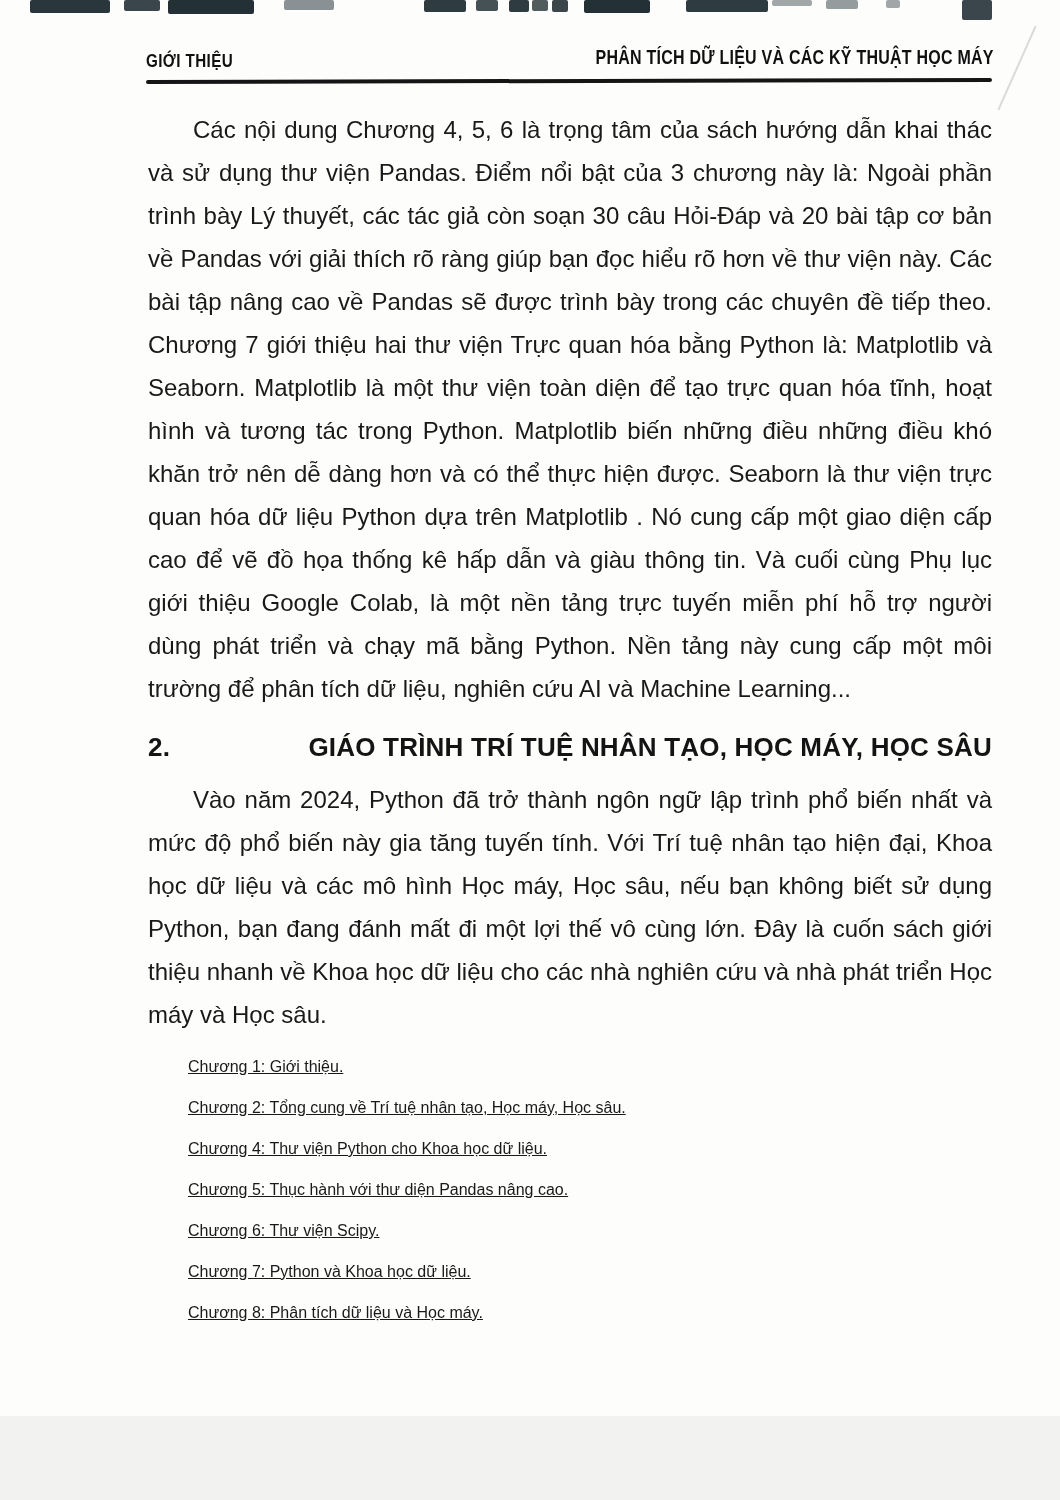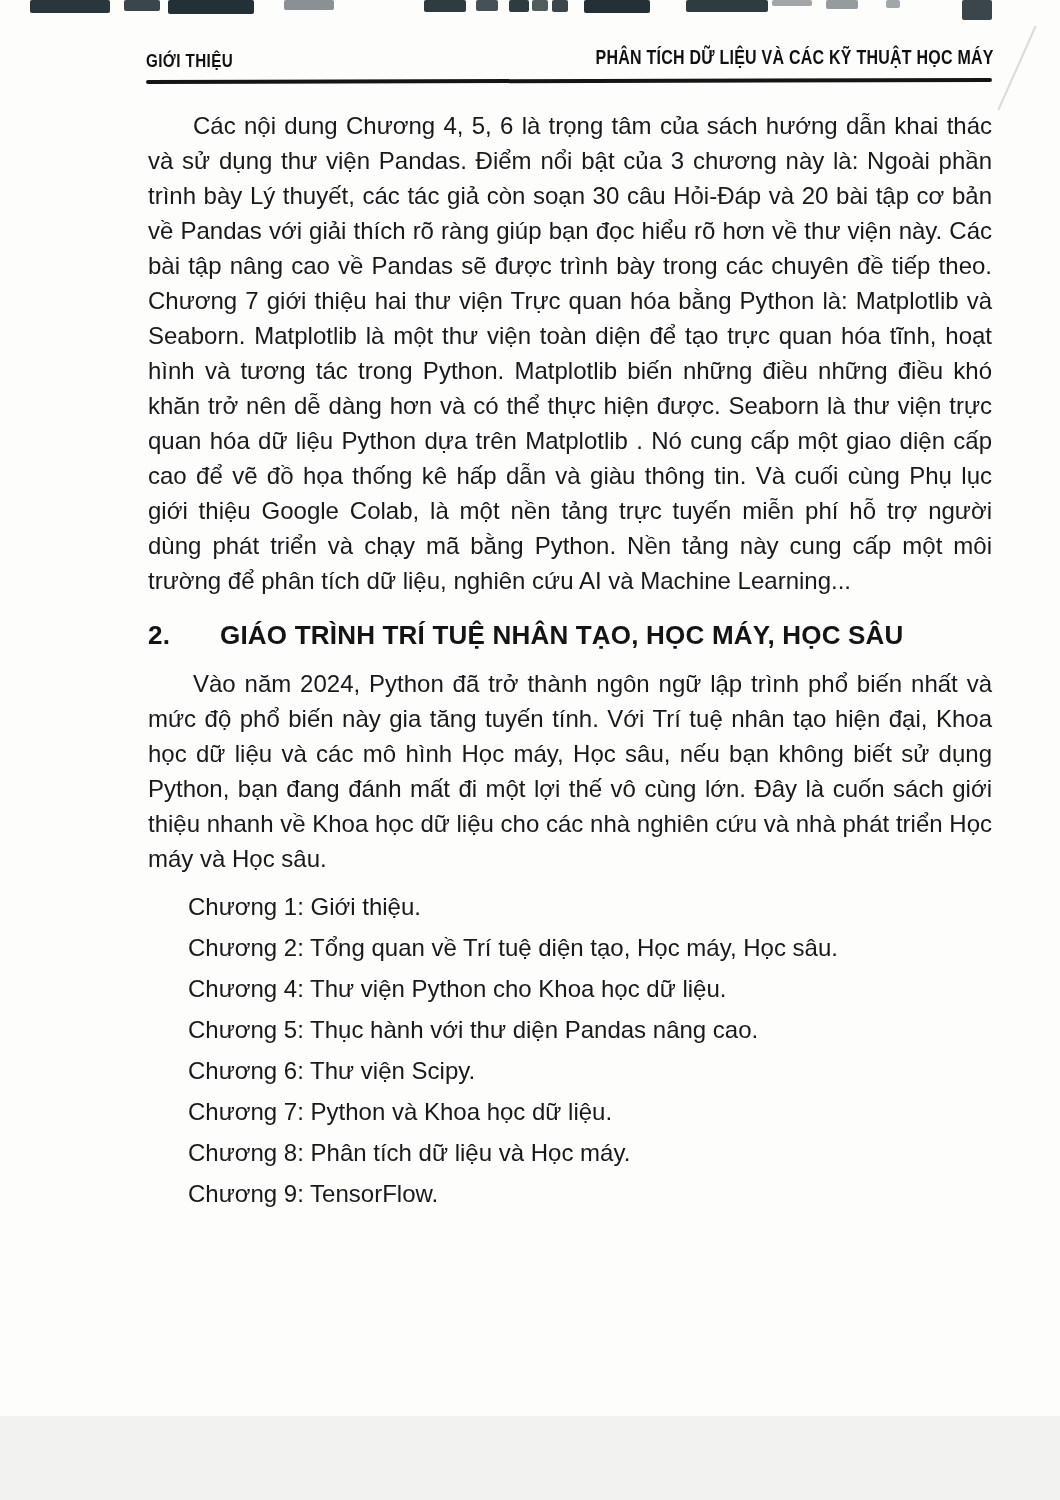--- a/index.html
+++ b/index.html
@@ -43,34 +43,34 @@
     transform:scaleX(.8);transform-origin:right center;white-space:nowrap;
   }
   .hdr-rule{
     position:absolute;left:146px;top:79px;width:846px;height:4px;
     background:#151515;border-radius:2px;transform:rotate(-.12deg);
   }
 
   
   .content{position:absolute;left:148px;top:108px;width:844px;}
   .para{
-    margin:0;font-size:24px;line-height:35px;
+    margin:0;font-size:24px;line-height:43px;
     text-align:justify;text-justify:inter-word;color:#191919;
   }
   .indent{text-indent:45px;}
   .section-heading{
     display:flex;margin:22px 0 15px 0;
     font-size:26px;font-weight:700;letter-spacing:.2px;color:#141414;
   }
   .sec-num{flex:0 0 72px;}
-  .sec-title{flex:1;}
+  .sec-title{flex:1;text-align:right;}
   .chapter-list{list-style:none;margin:12px 0 0 0;padding:0 0 0 40px;}
   .chapter-list li{
-    font-size:24px;line-height:38px;margin-bottom:3px;
-    text-align:justify;text-justify:inter-word;color:#191919;
+    font-size:16px;line-height:38px;margin-bottom:3px;
+    text-align:justify;text-justify:inter-word;color:#191919;text-decoration:underline;
   }
   .page-number{
     position:absolute;left:134px;top:1420px;
     font-size:23px;font-weight:700;color:#111;
   }
 </style>
 </head>
 <body>
 
 <div class="page">
@@ -106,27 +106,26 @@
 
     <h2 class="section-heading">
       <span class="sec-num">2.</span>
       <span class="sec-title">GIÁO TRÌNH TRÍ TUỆ NHÂN TẠO, HỌC MÁY, HỌC SÂU</span>
     </h2>
 
     <p class="para indent">Vào năm 2024, Python đã trở thành ngôn ngữ lập trình phổ biến nhất và mức độ phổ biến này gia tăng tuyến tính. Với Trí tuệ nhân tạo hiện đại, Khoa học dữ liệu và các mô hình Học máy, Học sâu, nếu bạn không biết sử dụng Python, bạn đang đánh mất đi một lợi thế vô cùng lớn. Đây là cuốn sách giới thiệu nhanh về Khoa học dữ liệu cho các nhà nghiên cứu và nhà phát triển Học máy và Học sâu.</p>
 
     <ul class="chapter-list">
       <li>Chương 1: Giới thiệu.</li>
-      <li>Chương 2: Tổng quan về Trí tuệ diện tạo, Học máy, Học sâu.</li>
+      <li>Chương 2: Tổng cung về Trí tuệ nhân tạo, Học máy, Học sâu.</li>
       <li>Chương 4: Thư viện Python cho Khoa học dữ liệu.</li>
       <li>Chương 5: Thục hành với thư diện Pandas nâng cao.</li>
       <li>Chương 6: Thư viện Scipy.</li>
       <li>Chương 7: Python và Khoa học dữ liệu.</li>
       <li>Chương 8: Phân tích dữ liệu và Học máy.</li>
-      <li>Chương 9: TensorFlow.</li>
     </ul>
   </main>
 
   <div class="page-number">6</div>
 
   <div class="scan-bottom">
     <span class="dashes"></span>
   </div>
 
 </div>

